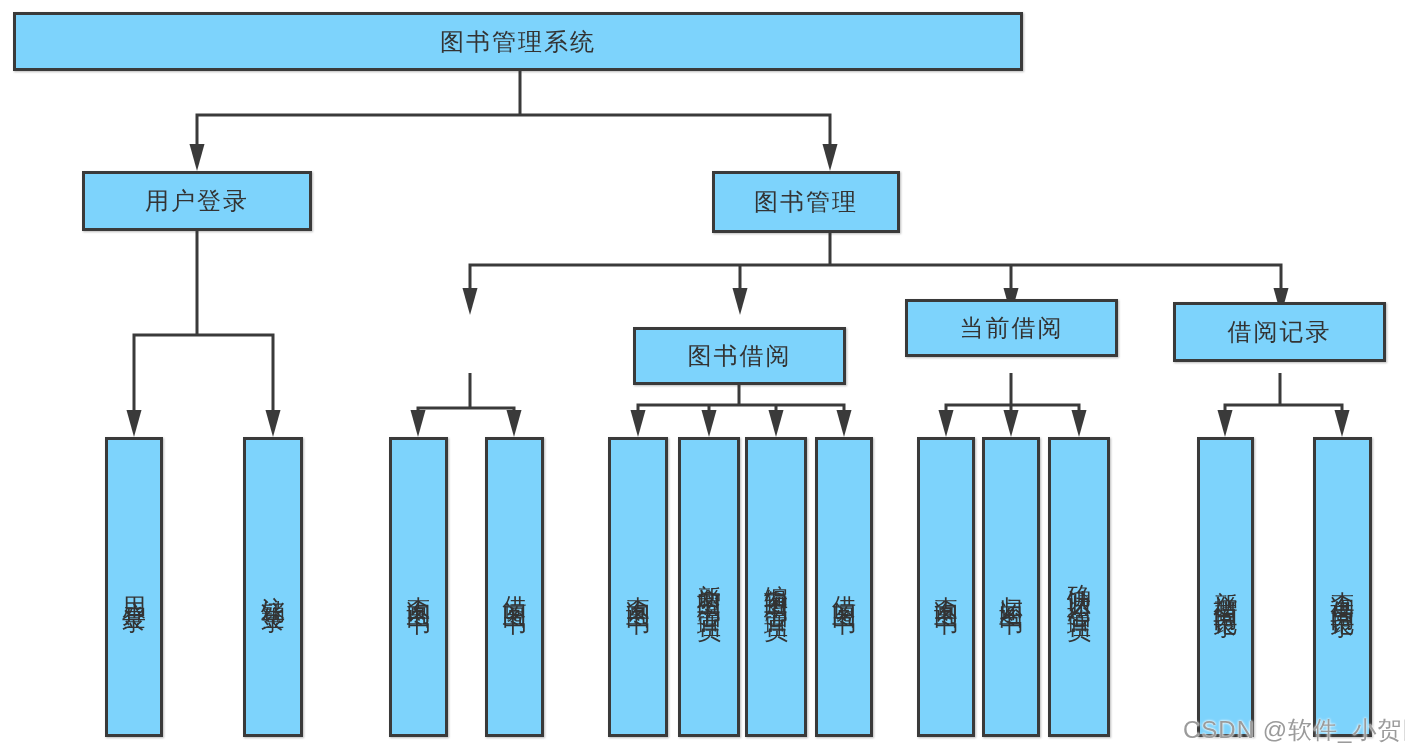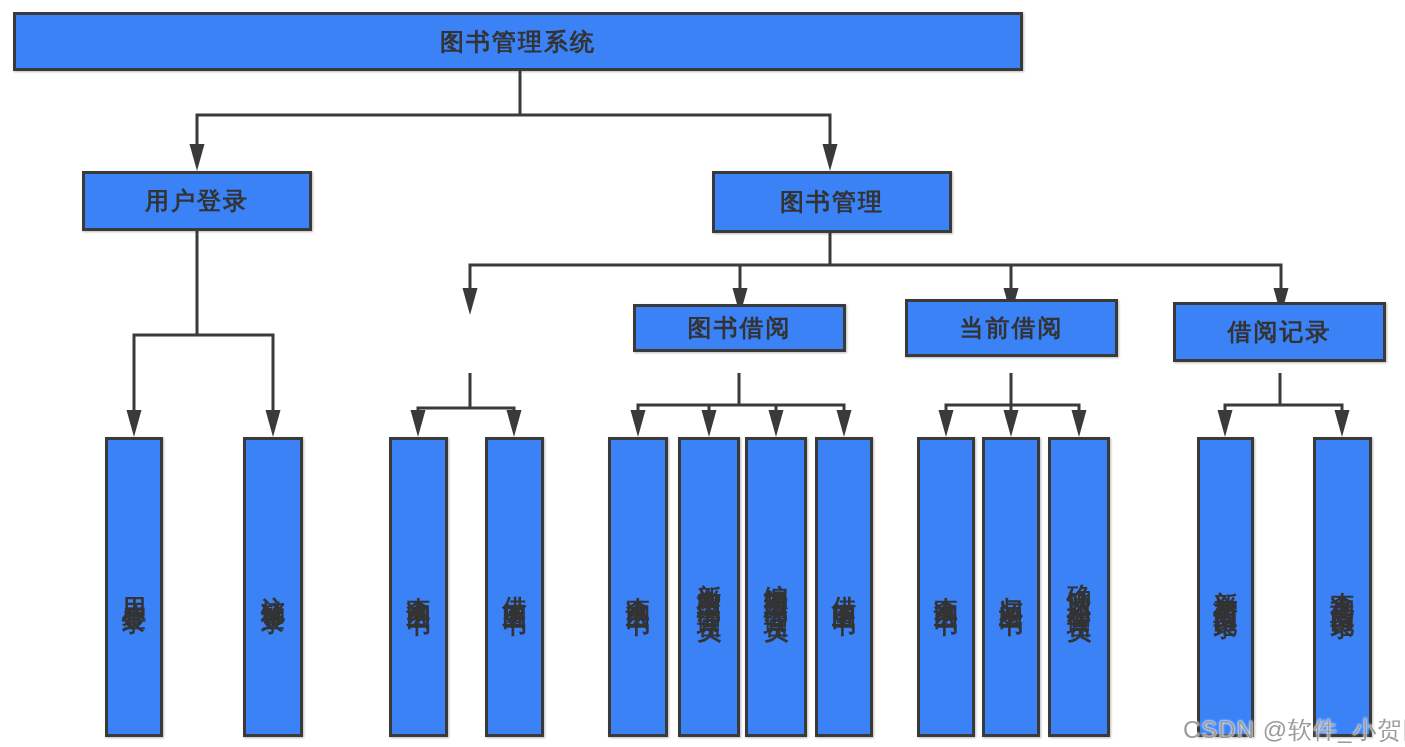--- a/index.html
+++ b/index.html
@@ -2,24 +2,24 @@
 <html><head>
 <meta charset="utf-8">
 <style>
   html,body{margin:0;padding:0;background:#ffffff;}
   #canvas{
     position:relative;width:1405px;height:747px;background:#ffffff;overflow:hidden;
     font-family:"Liberation Sans",sans-serif;color:#333333;
   }
   #wires{position:absolute;left:0;top:0;z-index:1;}
   .node{
-    position:absolute;z-index:2;background:#3b82f6;border:3px solid #3a3a3a;
+    position:absolute;z-index:2;background:#7dd3fc;border:3px solid #3a3a3a;
     display:flex;align-items:center;justify-content:center;
     box-sizing:border-box;box-shadow:1px 1px 2px rgba(60,60,60,0.35);
-    font-size:24px;letter-spacing:2px;white-space:nowrap;font-weight:bold;
+    font-size:24px;letter-spacing:2px;white-space:nowrap;
   }
   .leaf{
     writing-mode:vertical-rl;text-orientation:mixed;
     letter-spacing:5px;line-height:1;white-space:normal;
     top:437px;height:300px;
   }
   #watermark{
     position:absolute;z-index:3;left:1183px;top:714px;
     font-size:24px;color:#9b9b9b;letter-spacing:1px;white-space:nowrap;
     text-shadow:0 0 3px #ffffff,0 0 2px #ffffff;
@@ -59,23 +59,23 @@
       <polygon points="1003.5,410 1018.5,410 1011,437"></polygon>
       <polygon points="1071.5,410 1086.5,410 1079,437"></polygon>
       <polygon points="1217.5,410 1232.5,410 1225,437"></polygon>
       <polygon points="1334.5,410 1349.5,410 1342,437"></polygon>
     </g>
   </svg>
 
   <div class="node" style="left:13px;top:12px;width:1010px;height:59px">图书管理系统</div>
 
   <div class="node" style="left:82px;top:171px;width:230px;height:60px">用户登录</div>
-  <div class="node" style="left:712px;top:171px;width:240px;height:62px">图书管理</div>
+  <div class="node" style="left:712px;top:171px;width:188px;height:62px">图书管理</div>
 
-  <div class="node" style="left:633px;top:304px;width:213px;height:48px">图书借阅</div>
+  <div class="node" style="left:633px;top:327px;width:213px;height:58px">图书借阅</div>
   <div class="node" style="left:905px;top:299px;width:213px;height:58px">当前借阅</div>
   <div class="node" style="left:1173px;top:302px;width:213px;height:60px">借阅记录</div>
 
   <div class="node leaf" style="left:105px;width:58px">用户登录</div>
   <div class="node leaf" style="left:243px;width:60px">注销登录</div>
 
   <div class="node leaf" style="left:389px;width:59px">查询图书</div>
   <div class="node leaf" style="left:485px;width:59px">借阅图书</div>
 
   <div class="node leaf" style="left:608px;width:60px">查询图书</div>

